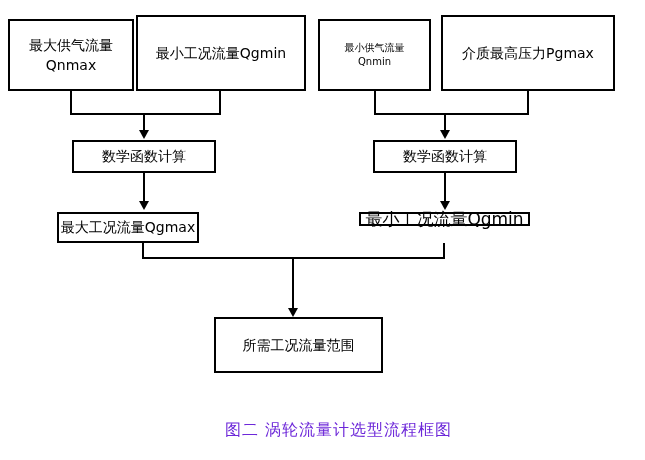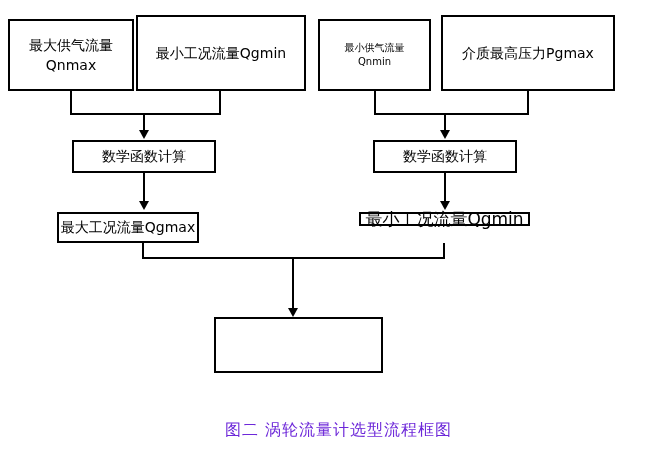--- a/index.html
+++ b/index.html
@@ -107,20 +107,21 @@
 
   <div class="node" id="node-qgmax">
     <span class="ln">最大工况流量Qgmax</span>
   </div>
 
   <div class="node" id="node-qgmin">
     <span class="ln">最小工况流量Qgmin</span>
   </div>
 
   <div class="node" id="node-result">
+    <span class="ln">所需工况流量范围</span>
   </div>
 
   <div class="vline" style="left:70px;  top:91px;  height:24px;"></div>
   <div class="vline" style="left:219px; top:91px;  height:24px;"></div>
   <div class="hline" style="left:70px; top:113px; width:151px;"></div>
   <div class="vline" style="left:143px; top:113px; height:18px;"></div>
   <div class="arrowhead" style="left:139px; top:130px;"></div>
 
   <div class="vline" style="left:374px; top:91px;  height:24px;"></div>
   <div class="vline" style="left:527px; top:91px;  height:24px;"></div>

